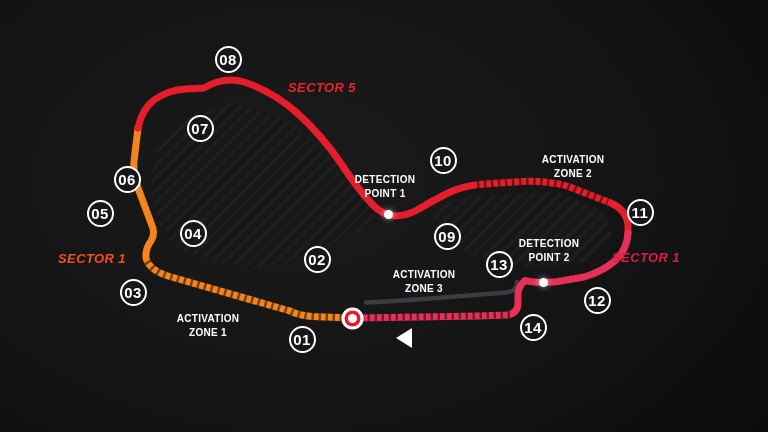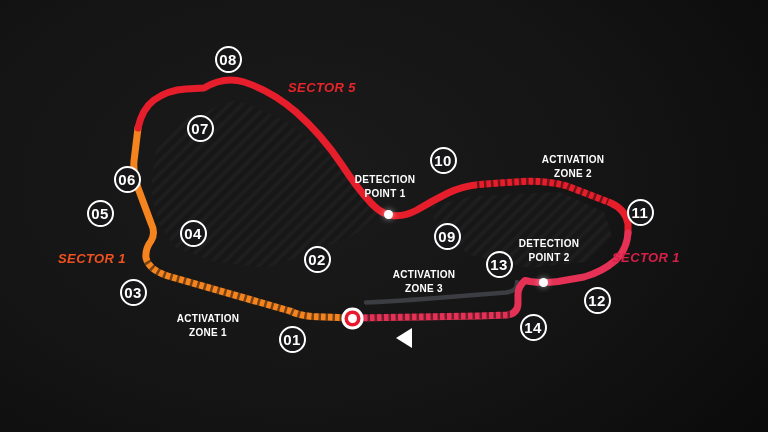--- a/index.html
+++ b/index.html
@@ -63,21 +63,21 @@
     <path d="M 138 128 Q 142 109 154 100 Q 168 90 186 89 L 204 88 Q 224 76 244 82 Q 272 91 296 112 Q 322 135 342 165 Q 357 188 371 203 Q 381 214 392 215.5 Q 404 217 417 210 Q 432 201 448 193 Q 463 186 479 184.5 L 522 181.5 Q 547 180.5 567 186 L 611 203 Q 626 210 628 224 L 628 233" fill="none" stroke-width="7" stroke-linecap="round" stroke-linejoin="round" stroke="#E61E2B"></path>
 
     <path d="M 628 233 Q 627 249 616 260 Q 602 272 584 277 L 558 281.5 Q 543 283.5 530 281.5 L 525 280.5 Q 517.5 287 518 296 L 518 303 Q 518 313.5 507 315 L 478 316 L 354 318" fill="none" stroke-width="7" stroke-linecap="round" stroke-linejoin="round" stroke="#E43155"></path>
 
     <path d="M 349 317.5 L 312 316.5 Q 299 315.5 290 311 L 170 276.5 Q 152 271 147 260" fill="none" stroke="rgba(13,13,13,0.55)" stroke-width="7.5" stroke-dasharray="2.5 4.5"></path>
     <path d="M 477 185 L 522 181.5 Q 547 180.5 567 186 L 608 202" fill="none" stroke="rgba(13,13,13,0.55)" stroke-width="7.5" stroke-dasharray="2.5 4.5"></path>
     <path d="M 510 314.5 L 360 317.5" fill="none" stroke="rgba(13,13,13,0.55)" stroke-width="7.5" stroke-dasharray="2.5 4.5"></path>
   </svg>
 
   <div id="overlay">
-      <div class="turn-marker" style="left: 292px; top: 339px;">01</div>
+      <div class="turn-marker" style="left: 302px; top: 339px;">01</div>
       <div class="turn-marker" style="left: 317px; top: 259px;">02</div>
       <div class="turn-marker" style="left: 133px; top: 292px;">03</div>
       <div class="turn-marker" style="left: 193px; top: 233px;">04</div>
       <div class="turn-marker" style="left: 100px; top: 213px;">05</div>
       <div class="turn-marker" style="left: 127px; top: 118px; margin-top: 48px;">06</div>
       <div class="turn-marker" style="left: 200px; top: 128px;">07</div>
       <div class="turn-marker" style="left: 228px; top: 59px;">08</div>
       <div class="turn-marker" style="left: 447px; top: 236px;">09</div>
       <div class="turn-marker" style="left: 443px; top: 160px;">10</div>
       <div class="turn-marker" style="left: 640px; top: 212px;">11</div>

